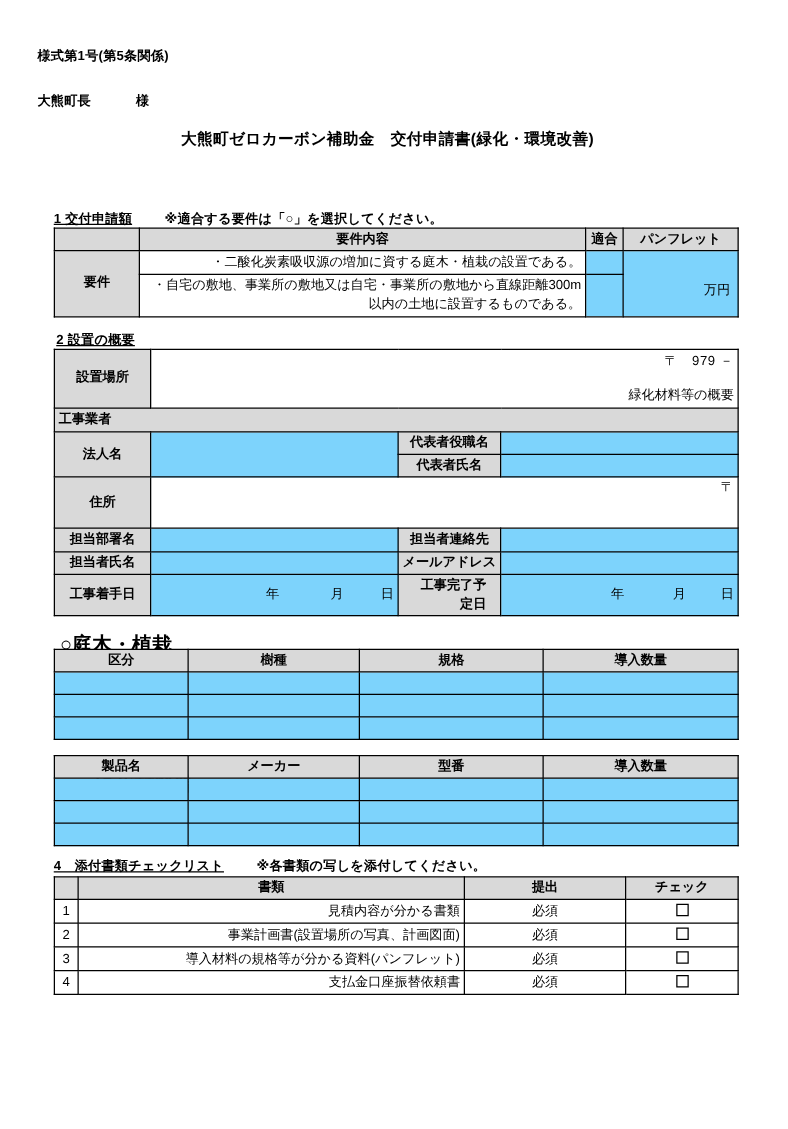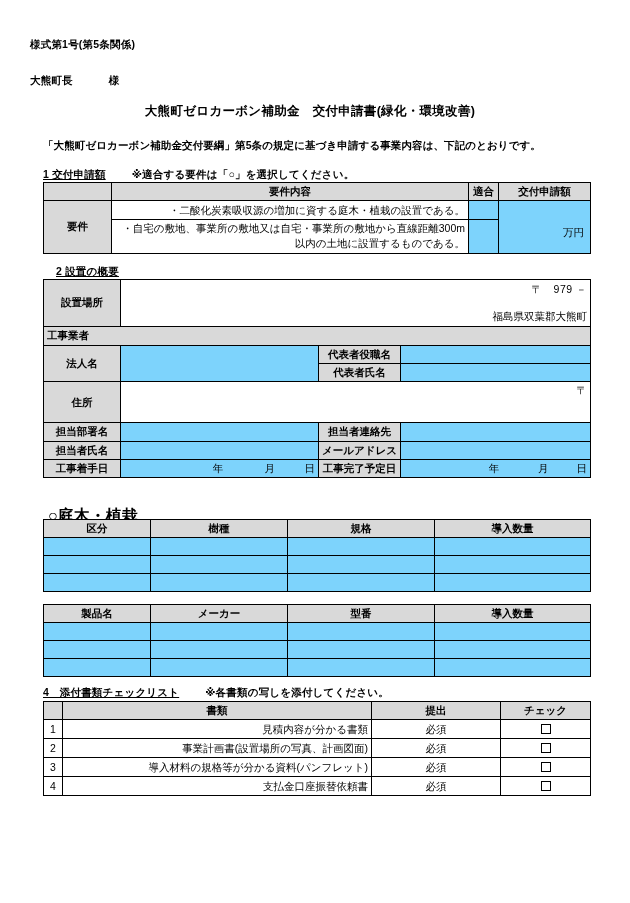--- a/index.html
+++ b/index.html
@@ -154,72 +154,71 @@
 <div class="page">
 
   <div class="form-no">様式第1号(第5条関係)</div>
 
   <div class="addressee">
     <span>大熊町長</span><span class="honorific">様</span>
   </div>
 
   <div class="doc-title">大熊町ゼロカーボン補助金　交付申請書(緑化・環境改善)</div>
 
-  <div class="lead">「大熊町ゼロカーボン補助金交付要綱」第5条の規定に基づき申請する事業内容は、下記のとおりです。</div>
 
   <div class="sec-head" style="left:43px; top:168px;">
     <span>1 交付申請額</span><span class="note">※適合する要件は「○」を選択してください。</span>
   </div>
 
   <table class="frm" style="left:43px; top:182px; width:547px;">
     <colgroup>
       <col style="width:68px">
       <col style="width:357px">
       <col style="width:30px">
       <col style="width:92px">
     </colgroup>
     <tbody>
       <tr>
         <td class="hdr"></td>
         <td class="hdr">要件内容</td>
         <td class="hdr" style="padding:1px 1px;">適合</td>
-        <td class="hdr">交付申請額</td>
+        <td class="hdr">パンフレット</td>
       </tr>
       <tr>
         <td class="lbl" rowspan="2">要件</td>
         <td class="lft" style="height:16px;">・二酸化炭素吸収源の増加に資する庭木・植栽の設置である。</td>
         <td class="blank"></td>
         <td class="blank" rowspan="2" style="vertical-align:bottom; text-align:right; padding-bottom:12px; padding-right:6px;">
           <span>万円</span>
         </td>
       </tr>
       <tr>
         <td class="lft" style="height:30px;">・自宅の敷地、事業所の敷地又は自宅・事業所の敷地から直線距離300m以内の土地に設置するものである。</td>
         <td class="blank"></td>
       </tr>
     </tbody>
   </table>
 
-  <div class="sec-head" style="left:56px; top:265px;">
+  <div class="sec-head" style="left:45px; top:265px;">
     <span>2 設置の概要</span>
   </div>
 
   <table class="frm" style="left:43px; top:279px; width:547px;">
     <colgroup>
       <col style="width:77px">
       <col style="width:198px">
       <col style="width:82px">
       <col style="width:190px">
     </colgroup>
     <tbody>
       <tr>
         <td class="lbl" rowspan="1" style="height:44px;">設置場所</td>
         <td class="lft" colspan="3" style="vertical-align:top; padding-top:2px;">
           <div class="zip">〒　979 －</div>
-          <div class="loc-line2">福島県双葉郡大熊町</div>
+          <div class="loc-line2">緑化材料等の概要</div>
         </td>
       </tr>
       <tr>
         <td class="lbl-left" colspan="4" style="height:16px;">工事業者</td>
       </tr>
       <tr>
         <td class="lbl" rowspan="2">法人名</td>
         <td class="blank" rowspan="2"></td>
         <td class="lbl" style="height:15px;">代表者役職名</td>
         <td class="blank"></td>
@@ -248,21 +247,21 @@
       </tr>
       <tr>
         <td class="lbl" style="height:15px;">工事着手日</td>
         <td class="blank">
           <div class="datecell">
             <span class="d-y">年</span>
             <span class="d-m">月</span>
             <span class="d-d">日</span>
           </div>
         </td>
-        <td class="lbl" style="padding:1px 1px;">工事完了予定日</td>
+        <td class="lbl" style="padding:1px 11px;text-align:right;">工事完了予定日</td>
         <td class="blank">
           <div class="datecell">
             <span class="d-y">年</span>
             <span class="d-m">月</span>
             <span class="d-d">日</span>
           </div>
         </td>
       </tr>
     </tbody>
   </table>

